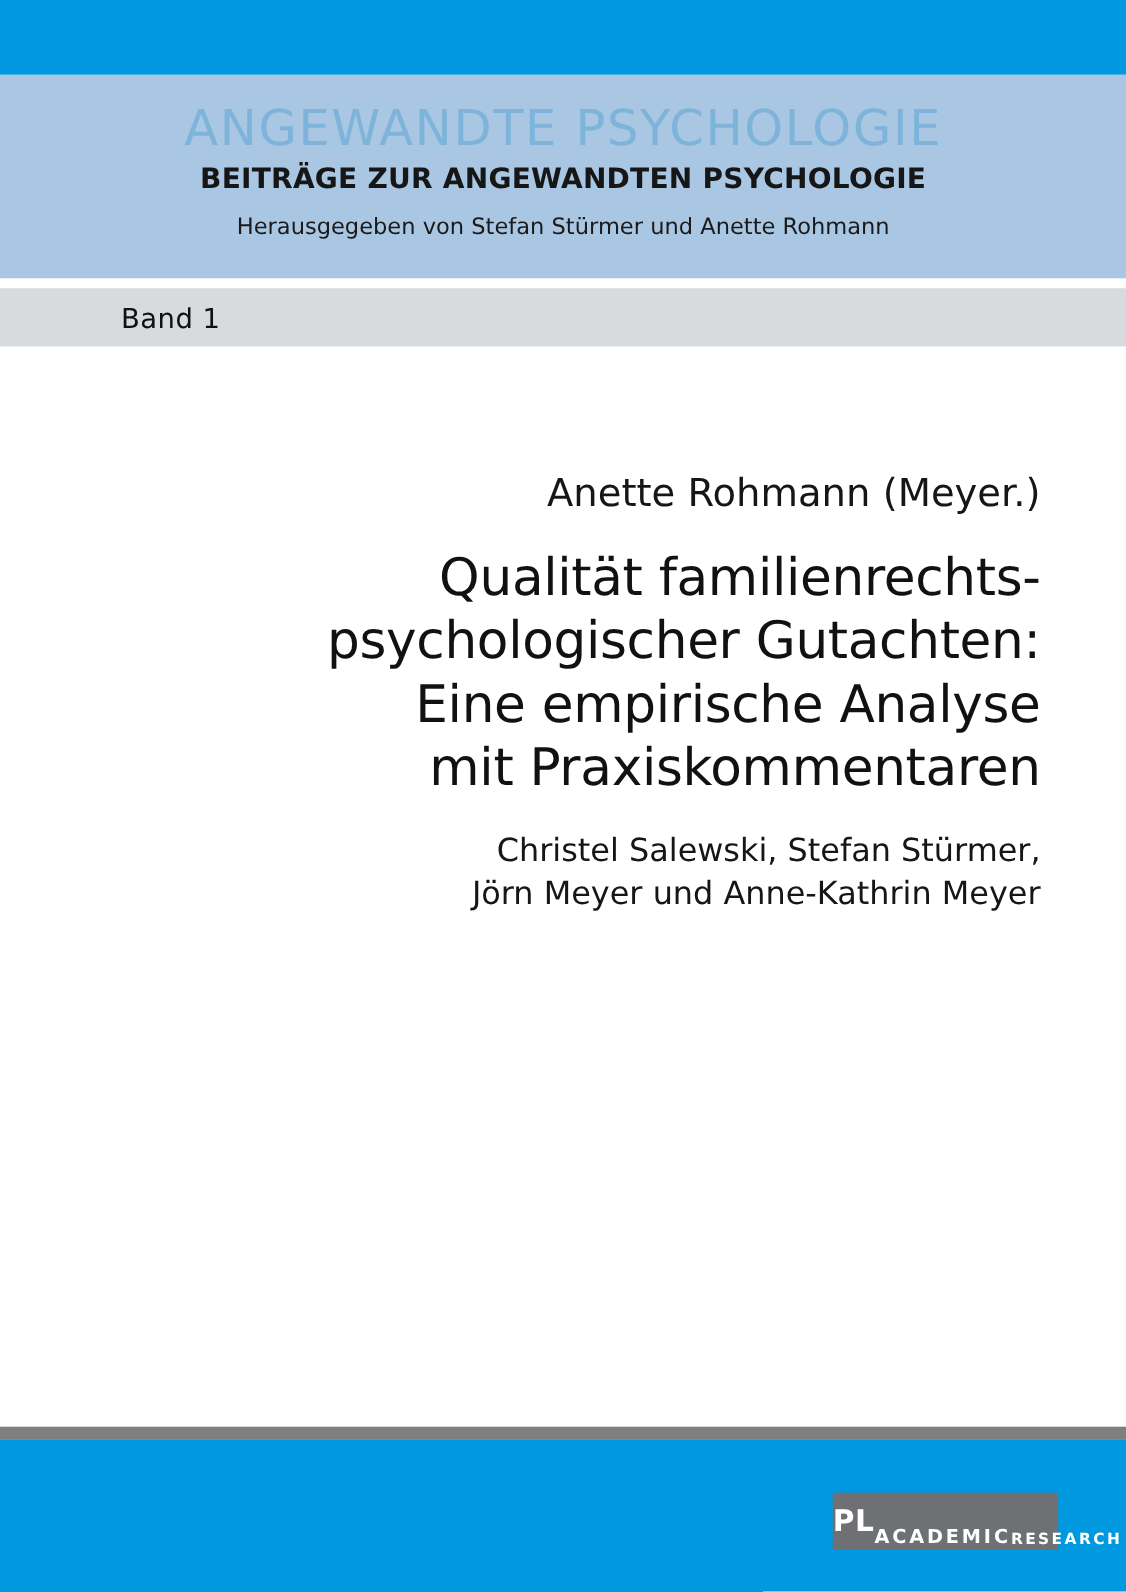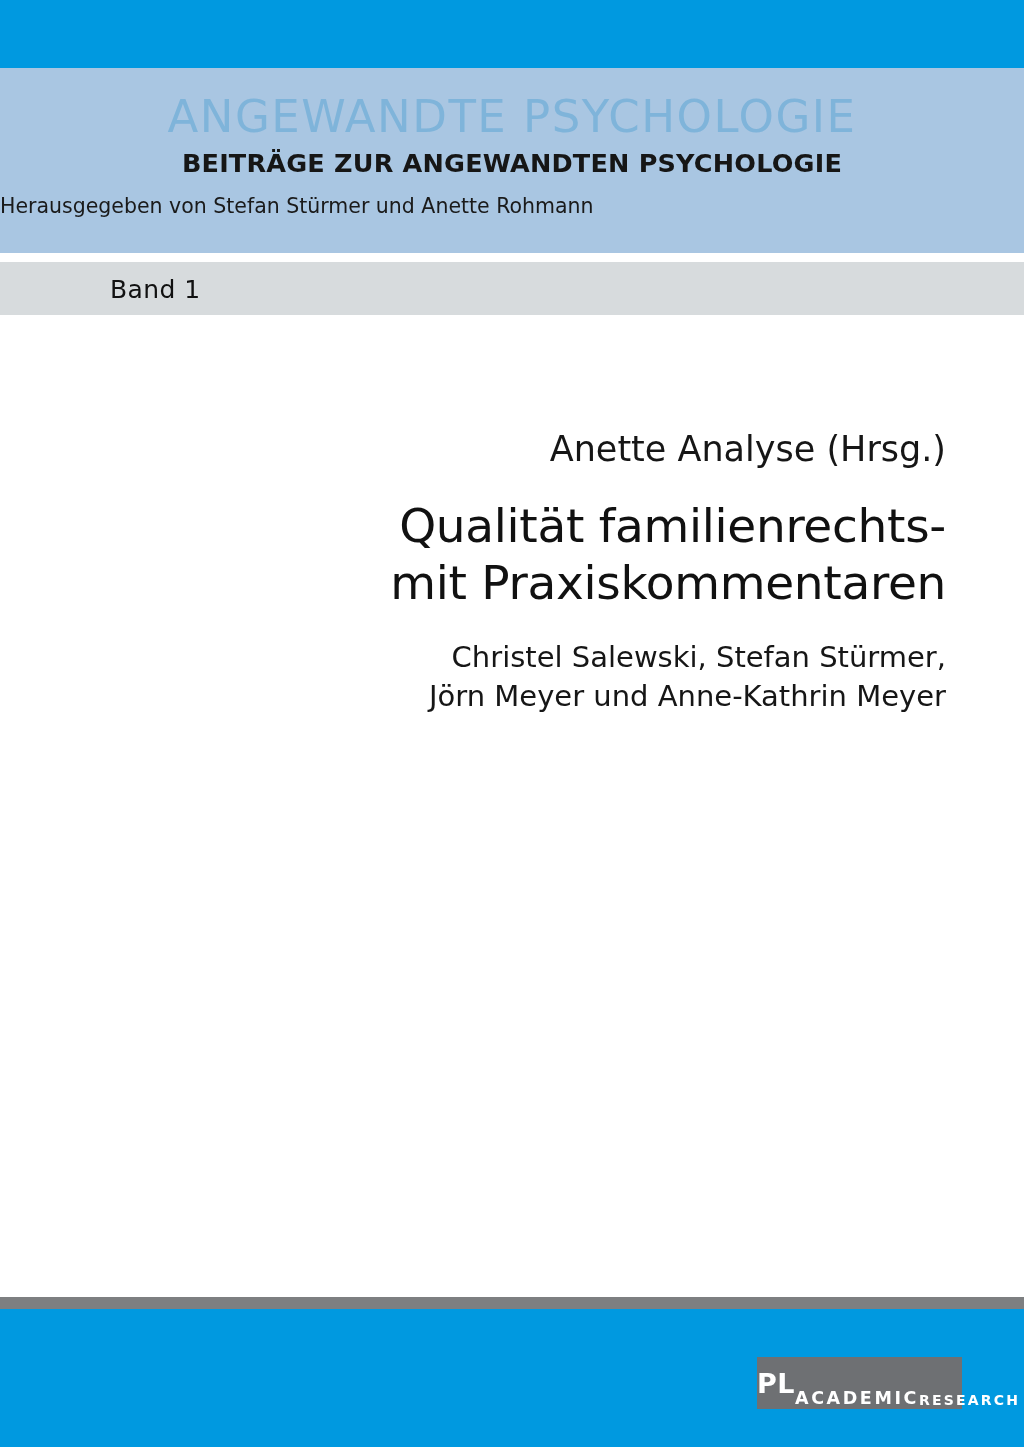--- a/index.html
+++ b/index.html
@@ -67,21 +67,21 @@
     font-weight: bold;
     color: #161616;
     white-space: nowrap;
   }
 
   .series-editors {
     position: absolute;
     left: 0;
     top: 126px;
     width: 1024px;
-    text-align: left;
+    text-align: center;
     font-size: 20.5px;
     color: #1a1a1a;
     font-weight: 400;
     white-space: nowrap;
   }
 
   
   .volume-strip {
     position: absolute;
     left: 0;
@@ -220,24 +220,26 @@
   <div class="series-block">
     <div class="series-ghost">ANGEWANDTE PSYCHOLOGIE</div>
     <div class="series-title">BEITRÄGE ZUR ANGEWANDTEN PSYCHOLOGIE</div>
     <div class="series-editors">Herausgegeben von Stefan Stürmer und Anette Rohmann</div>
   </div>
 
   <div class="volume-strip"></div>
   <div class="volume-label">Band 1</div>
 
   <div class="main-area">
-    <div class="editor-line">Anette Analyse (Hrsg.)</div>
+    <div class="editor-line">Anette Rohmann (Meyer.)</div>
 
     <div class="book-title">
       <span class="tline">Qualität familienrechts-</span>
+      <span class="tline">psychologischer Gutachten:</span>
+      <span class="tline">Eine empirische Analyse</span>
       <span class="tline">mit Praxiskommentaren</span>
     </div>
 
     <div class="authors">
       <span class="aline">Christel Salewski, Stefan Stürmer,</span>
       <span class="aline">Jörn Meyer und Anne-Kathrin Meyer</span>
     </div>
   </div>
 
   <div class="bottom-grey-band"></div>

